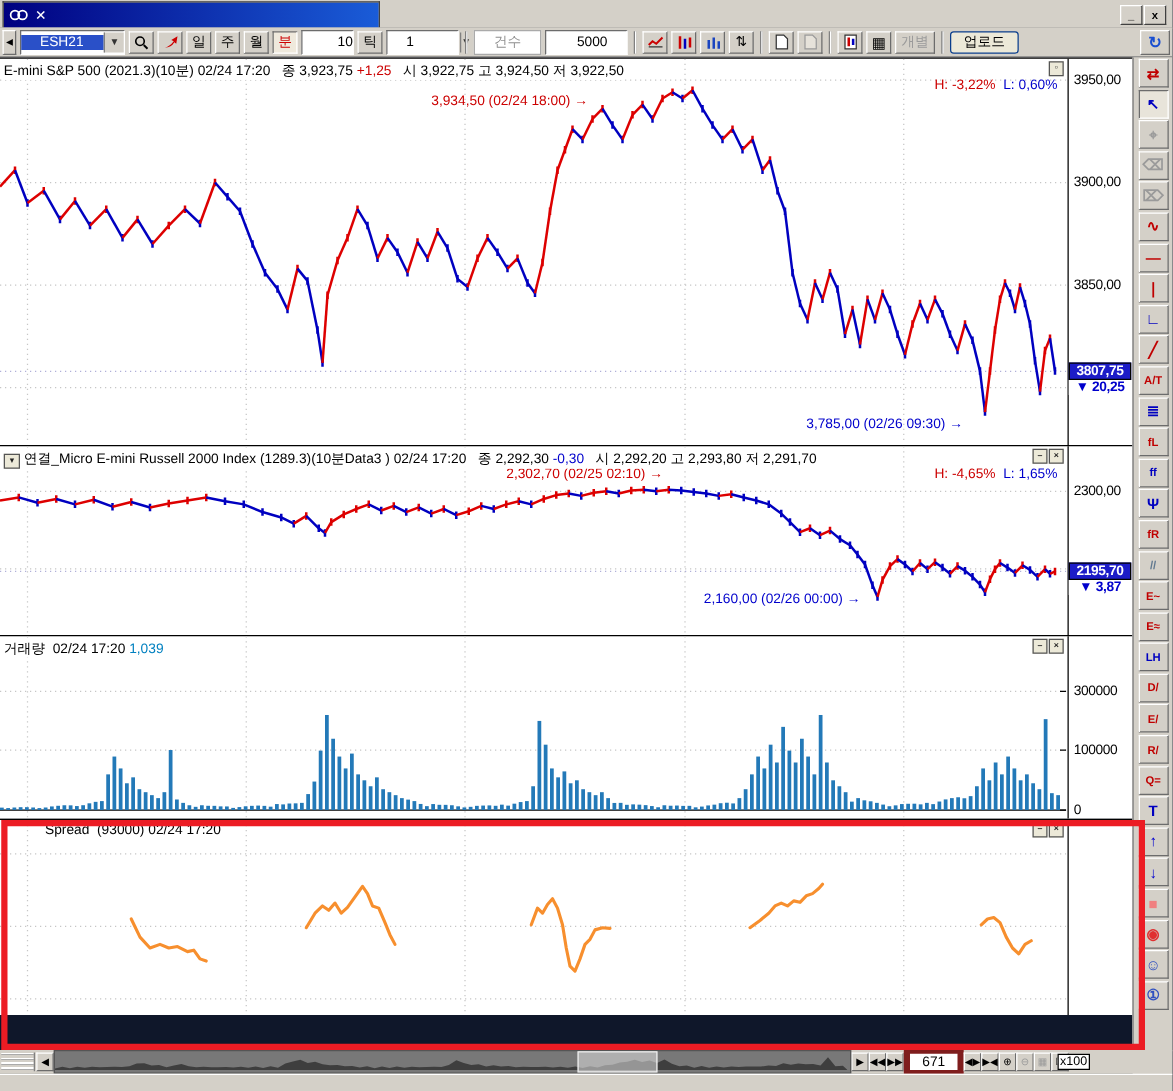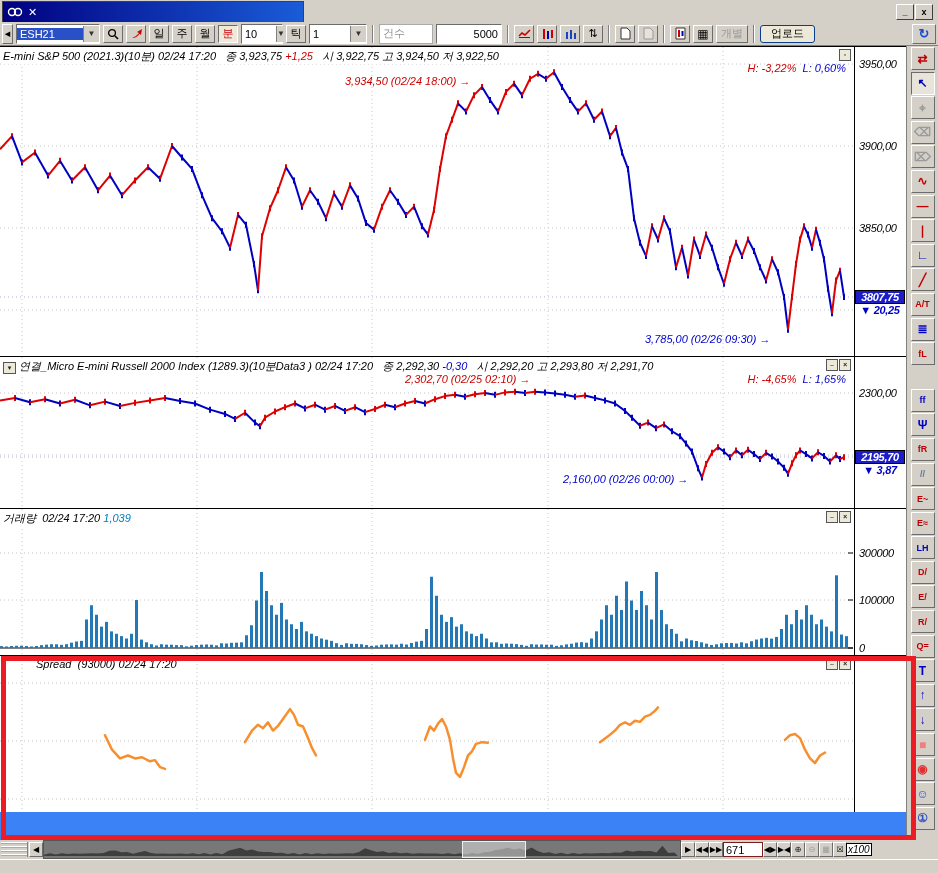--- a/index.html
+++ b/index.html
@@ -16,28 +16,28 @@
           display:flex;align-items:center;justify-content:center;font-size:9px;font-weight:bold;line-height:1;}
   
   #toolbar{left:0;top:22px;width:938px;height:24px;background:#d4d0c8;border-bottom:1px solid #808080;
            display:flex;align-items:center;gap:3px;padding:0 2px;box-sizing:border-box;}
   .btn{background:#d4d0c8;border:1px solid;border-color:#fff #6c6c6c #6c6c6c #fff;height:18px;
        display:inline-flex;align-items:center;justify-content:center;padding:0 4px;font-size:11px;}
   .btn.sq{width:20px;padding:0;}
   .btn.sunken{border-color:#6c6c6c #fff #fff #6c6c6c;background:#efe9dc;}
   .combo{background:#fff;border:1px solid;border-color:#6c6c6c #fff #fff #6c6c6c;height:18px;
          display:inline-flex;align-items:center;font-size:11px;}
-  .combo .val{padding:0 3px;min-width:28px;}
+  .combo .val{padding:0 15px;min-width:28px;}
   .combo .drop{width:15px;height:16px;background:#d4d0c8;border-left:1px solid #808080;
                display:flex;align-items:center;justify-content:center;font-size:8px;color:#333;}
   .sep{width:1px;height:18px;background:#808080;border-right:1px solid #fff;margin:0 2px;}
   .red{color:#cc0000;} .blue{color:#0000cc;} .gray{color:#909090;}
   #uploadbtn{border:1px solid #0a3e8c;border-radius:3px;background:#ece9d8;height:18px;padding:0 10px;}
   
-  #chartwrap{left:0;top:46px;width:906px;height:827px;background:#3b82f6;font-style:italic;}
+  #chartwrap{left:0;top:46px;width:906px;height:827px;background:#0f172a;}
   .pane{position:absolute;left:0;width:906px;background:#fff;border-top:1px solid #000;box-sizing:border-box;}
   .plot{position:absolute;left:0;top:0;height:100%;width:855px;border-right:1px solid #000;box-sizing:border-box;}
   .ylabels{position:absolute;left:857px;top:0;width:49px;height:100%;font-size:11px;}
   .ylab{position:absolute;left:2px;transform:translateY(-6px);letter-spacing:-0.3px;}
   .hdr{position:absolute;left:3px;top:2px;background:rgba(255,255,255,0.92);white-space:nowrap;z-index:3;}
   .panebtns{position:absolute;right:3px;top:2px;z-index:4;display:flex;gap:1px;}
   .pbtn{width:10px;height:10px;border:1px solid #555;background:#ece9d8;font-size:7px;line-height:9px;
         text-align:center;font-weight:bold;color:#222;}
   .ann{position:absolute;white-space:nowrap;z-index:2;font-size:11px;}
   .tag{position:absolute;left:855px;width:50px;z-index:5;text-align:center;}
@@ -59,21 +59,21 @@
   #xtools{position:absolute;right:52px;top:4px;display:flex;gap:2px;}
   .xtool{width:15px;height:14px;border:1px solid #777;background:#ece9d8;display:flex;align-items:center;justify-content:center;}
   #xtime{position:absolute;right:4px;top:6px;font-size:11px;}
   #mult{position:absolute;left:846px;top:-16px;background:#fff;border:1px solid #000;font-size:10px;padding:0 1px;z-index:6;}
   #scrollrow{left:0;top:840px;width:938px;height:19px;background:#d4d0c8;display:flex;align-items:center;}
   #grip{width:26px;height:15px;border-right:1px solid #808080;background:repeating-linear-gradient(180deg,#fff 0 1px,#aaa 1px 2px,#d4d0c8 2px 4px);margin:0 1px;}
   .navbtn{width:14px;height:15px;background:#d4d0c8;border:1px solid;border-color:#fff #6c6c6c #6c6c6c #fff;
           font-size:8px;display:flex;align-items:center;justify-content:center;padding:0;flex:none;}
   #minimap{position:relative;width:636px;height:17px;background:#787878;border:1px solid #555;flex:none;}
   #viewwin{position:absolute;left:418px;top:0;width:62px;height:15px;background:rgba(220,220,220,0.55);border:1px solid #eee;}
-  #navcount{width:34px;height:13px;background:#fff;border:1px solid #7f1d1d;text-align:left;padding:0 2px;font-size:11px;}
+  #navcount{width:34px;height:13px;background:#fff;border:5px solid #7f1d1d;text-align:center;padding:0 2px;font-size:11px;}
   #statusbar{left:0;top:859px;width:938px;height:14px;background:#d4d0c8;border-top:1px solid #fff;}
   #redbox{left:1px;top:656px;width:915px;height:184px;border:5px solid #ec1c24;box-sizing:border-box;z-index:9;pointer-events:none;}
   #refreshbtn{margin-left:auto;width:24px;height:20px;font-size:13px;color:#1a4fd0;font-weight:bold;}
 </style>
 </head>
 <body>
 
 <div class="abs" id="titlebar">
   <div class="abs" id="titletab">
     <svg width="16" height="10">
@@ -109,21 +109,21 @@
   <button class="btn sq">
     <svg width="13" height="12">
       <path d="M2 10 Q6 9 9 5 L7 4 L12 1 L11 7 L9.5 5.8 Q7 10 2 10 Z" fill="#cc0000"></path>
     </svg>
   </button>
   <button class="btn sq">일</button>
   <button class="btn sq">주</button>
   <button class="btn sq">월</button>
   <button class="btn sq sunken red">분</button>
   <span class="combo" style="width:40px;">
-    <span class="val" style="flex:1;">10</span>
+    <span class="val" style="flex:1;margin-left:13px;">10</span>
     <span class="drop">▼</span>
   </span>
   <button class="btn sq">틱</button>
   <span class="combo" style="width:56px;">
     <span class="val" style="flex:1;">1</span>
     <span class="drop">▼</span>
   </span>
   <span class="sep"></span>
   <span class="combo" style="width:52px;border-color:#aaa;gap:24px;">
     <span class="val gray" style="flex:1;">건수</span>
@@ -965,21 +965,21 @@
     <button class="ico24 dis" style="color: rgb(154, 154, 154);">⌫</button>
     <button class="ico24 dis" style="color: rgb(154, 154, 154);">⌦</button>
     <button class="ico24" style="color: rgb(192, 0, 0);">∿</button>
     <button class="ico24" style="color: rgb(192, 0, 0);">―</button>
     <button class="ico24" style="color: rgb(192, 0, 0);">∣</button>
     <button class="ico24" style="color: rgb(0, 0, 192);">∟</button>
     <button class="ico24" style="color: rgb(192, 0, 0);">╱</button>
     <button class="ico24" style="color: rgb(192, 0, 0); font-size: 9px;">A/T</button>
     <button class="ico24" style="color: rgb(0, 0, 192);">≣</button>
     <button class="ico24" style="color: rgb(192, 0, 0); font-size: 9px;">fL</button>
-    <button class="ico24" style="color: rgb(0, 0, 192); font-size: 9px; margin-top: 22px;">ff</button>
+    <button class="ico24" style="color: rgb(0, 0, 192); font-size: 9px;">ff</button>
     <button class="ico24" style="color: rgb(0, 0, 192);">Ψ</button>
     <button class="ico24" style="color: rgb(192, 0, 0); font-size: 9px;">fR</button>
     <button class="ico24" style="color: rgb(96, 120, 144); font-size: 9px;">//</button>
     <button class="ico24" style="color: rgb(192, 0, 0); font-size: 9px;">E~</button>
     <button class="ico24" style="color: rgb(192, 0, 0); font-size: 9px;">E≈</button>
     <button class="ico24" style="color: rgb(0, 0, 192); font-size: 9px;">LH</button>
     <button class="ico24" style="color: rgb(192, 0, 0); font-size: 9px;">D/</button>
     <button class="ico24" style="color: rgb(192, 0, 0); font-size: 9px;">E/</button>
     <button class="ico24" style="color: rgb(192, 0, 0); font-size: 9px;">R/</button>
     <button class="ico24" style="color: rgb(192, 0, 0); font-size: 9px;">Q=</button>

